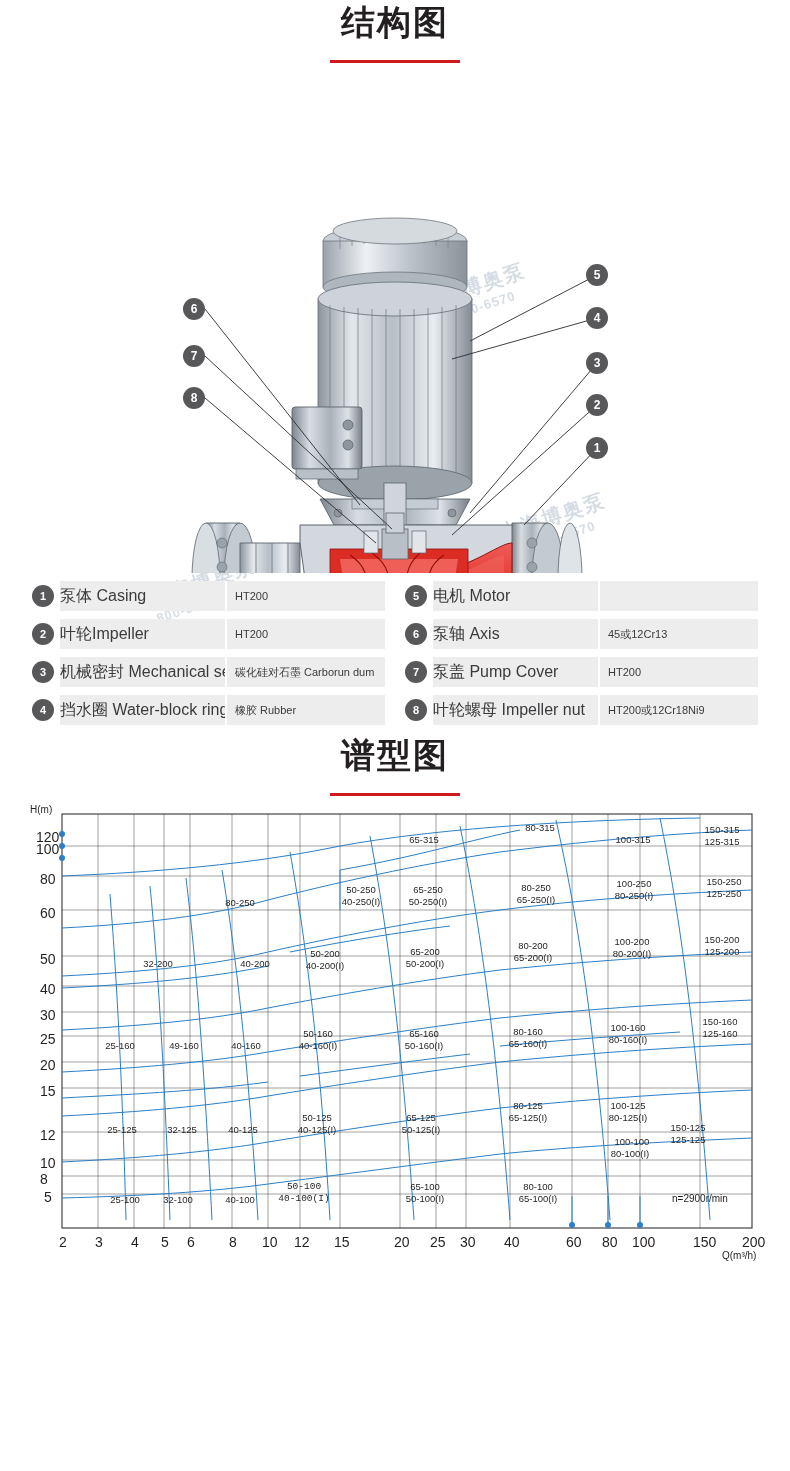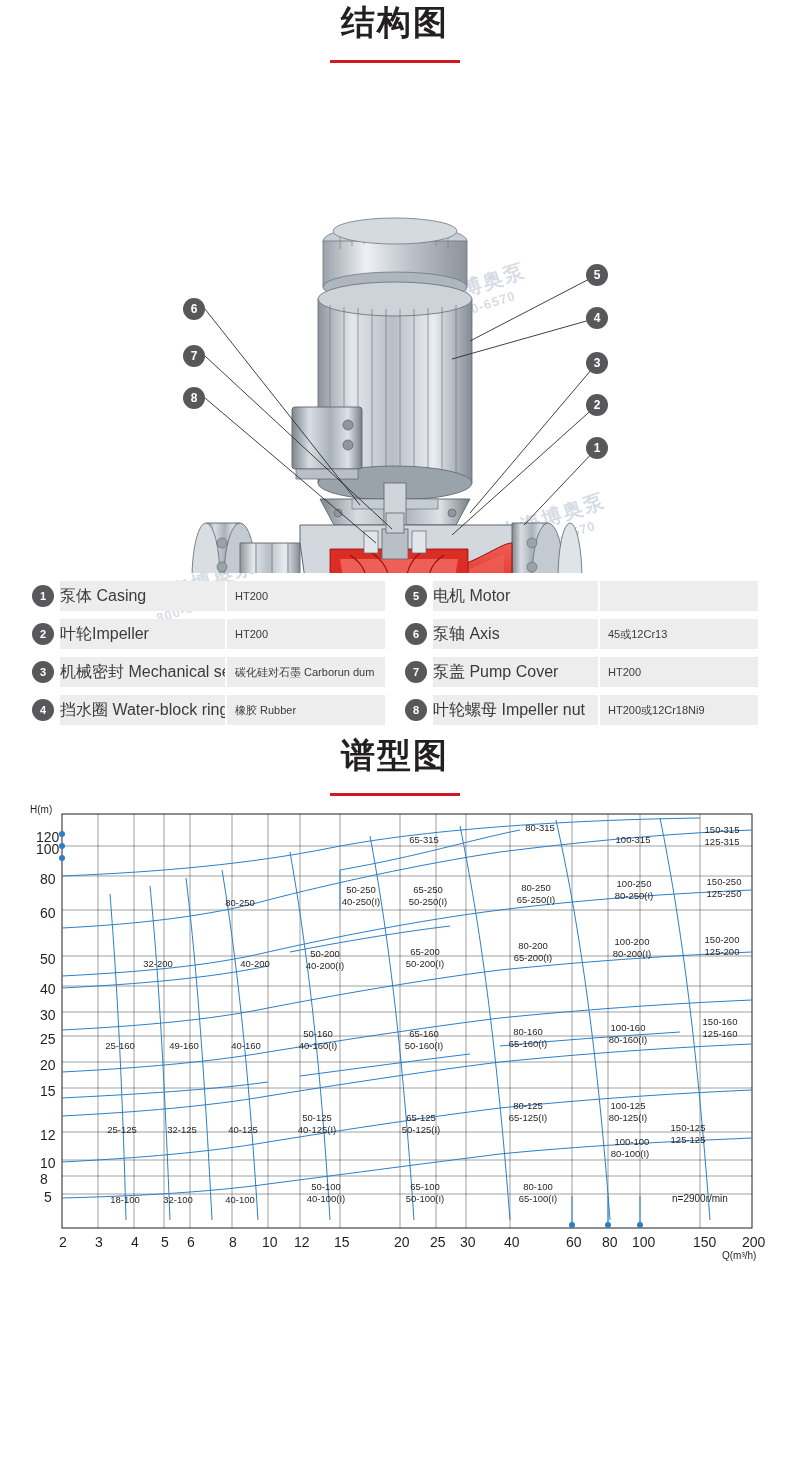--- a/index.html
+++ b/index.html
@@ -497,24 +497,24 @@
   <div class="axis-label" style="left:504px; top:434px;">40</div>
   <div class="axis-label" style="left:566px; top:434px;">60</div>
   <div class="axis-label" style="left:602px; top:434px;">80</div>
   <div class="axis-label" style="left:632px; top:434px;">100</div>
   <div class="axis-label" style="left:693px; top:434px;">150</div>
   <div class="axis-label" style="left:742px; top:434px;">200</div>
   <div class="axis-title" style="left:722px; top:450px;">Q(m³/h)</div>
 
   <div class="speed-note" style="left:672px; top:393px;">n=2900r/min</div>
 
-  <div class="blk-label" style="left:125px; top:400px;">18-100</div>
+  <div class="blk-label" style="left:125px; top:400px;">25-100</div>
   <div class="blk-label" style="left:178px; top:400px;">32-100</div>
   <div class="blk-label" style="left:240px; top:400px;">40-100</div>
-  <div class="blk-label" style="left:326px; top:393px;">50-100<br>40-100(I)</div>
+  <div class="blk-label" style="left:304px; top:393px;font-family:Liberation Mono, monospace;">50-100<br>40-100(I)</div>
   <div class="blk-label" style="left:425px; top:393px;">65-100<br>50-100(I)</div>
   <div class="blk-label" style="left:538px; top:393px;">80-100<br>65-100(I)</div>
   <div class="blk-label" style="left:630px; top:348px;text-align:right;">100-100<br>80-100(I)</div>
 
   <div class="blk-label" style="left:122px; top:330px;">25-125</div>
   <div class="blk-label" style="left:182px; top:330px;">32-125</div>
   <div class="blk-label" style="left:243px; top:330px;text-align:right;">40-125</div>
   <div class="blk-label" style="left:317px; top:324px;">50-125<br>40-125(I)</div>
   <div class="blk-label" style="left:421px; top:324px;">65-125<br>50-125(I)</div>
   <div class="blk-label" style="left:528px; top:312px;text-align:center;">80-125<br>65-125(I)</div>

